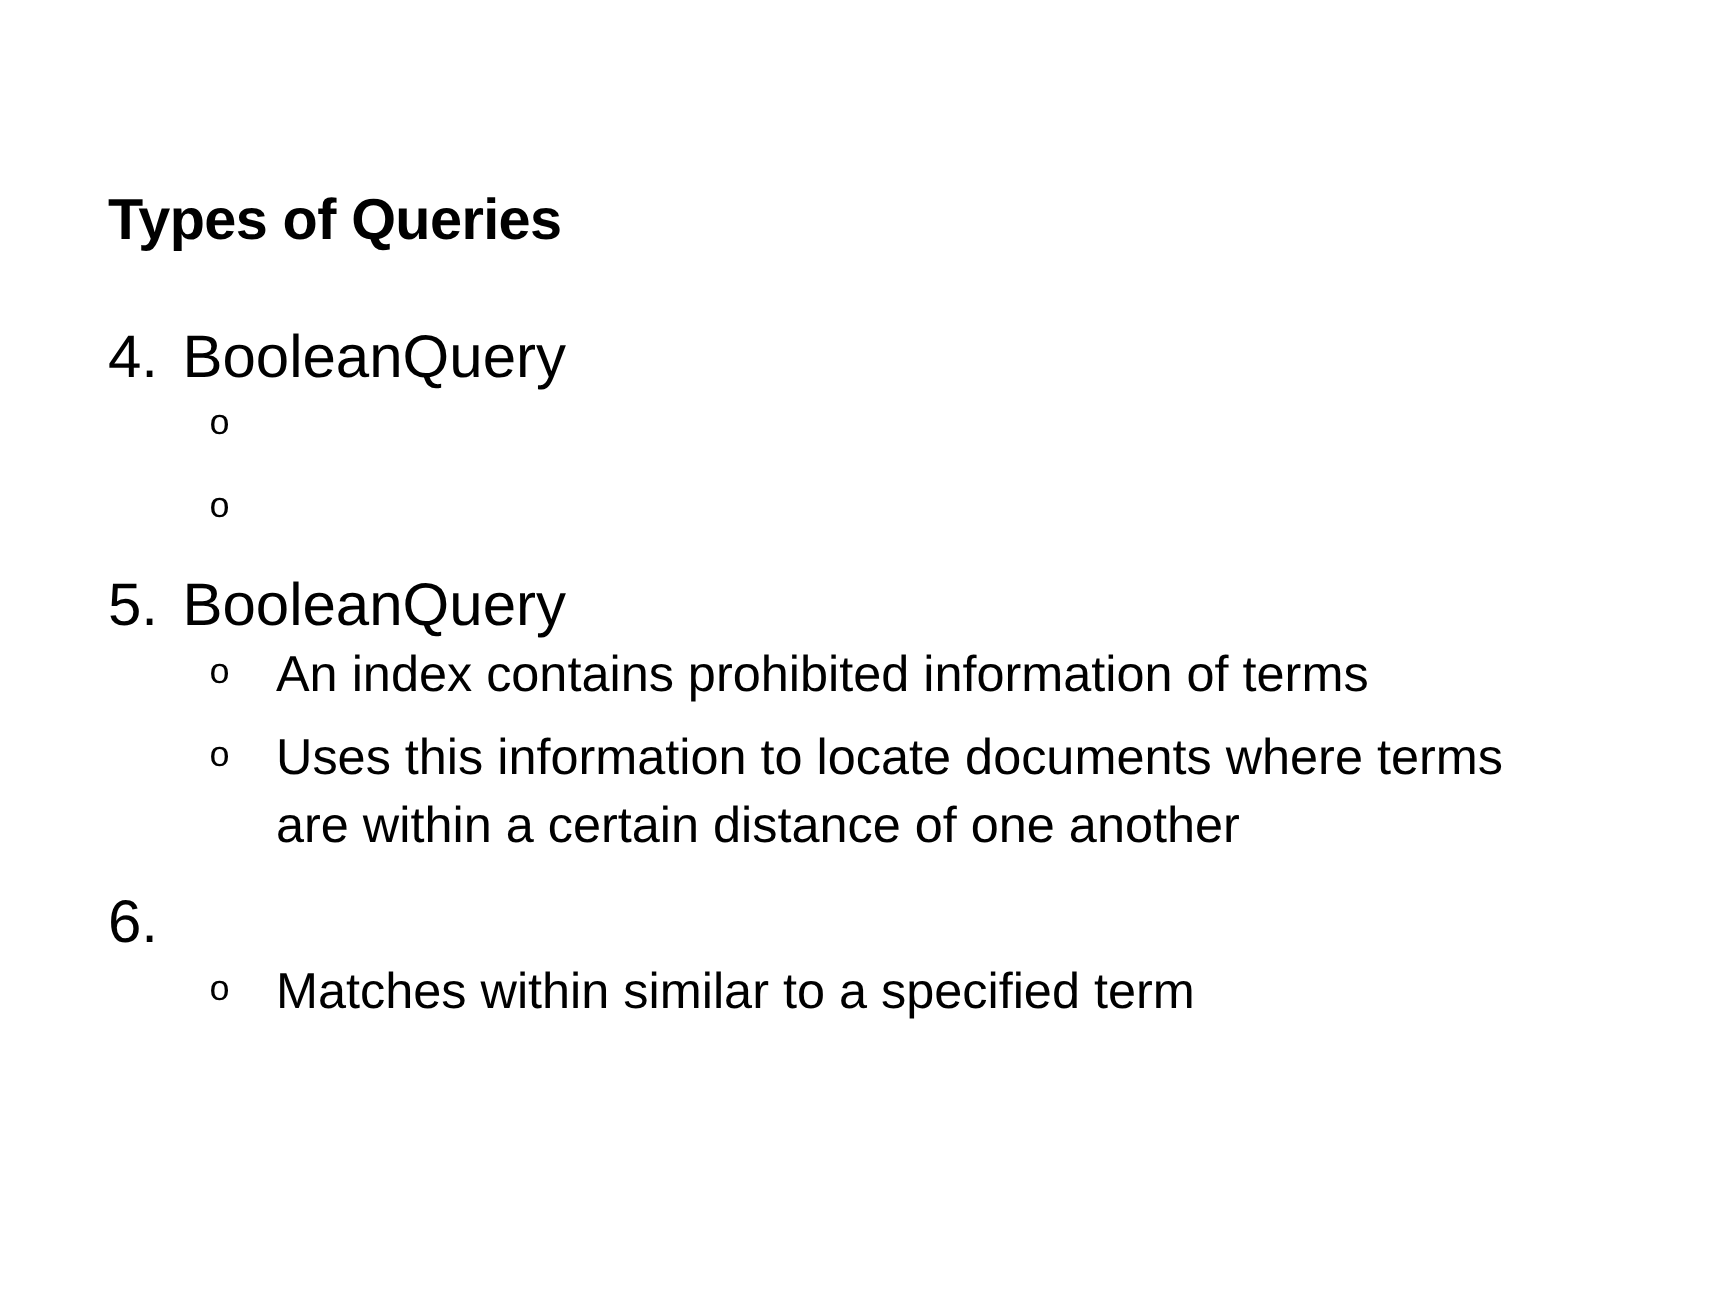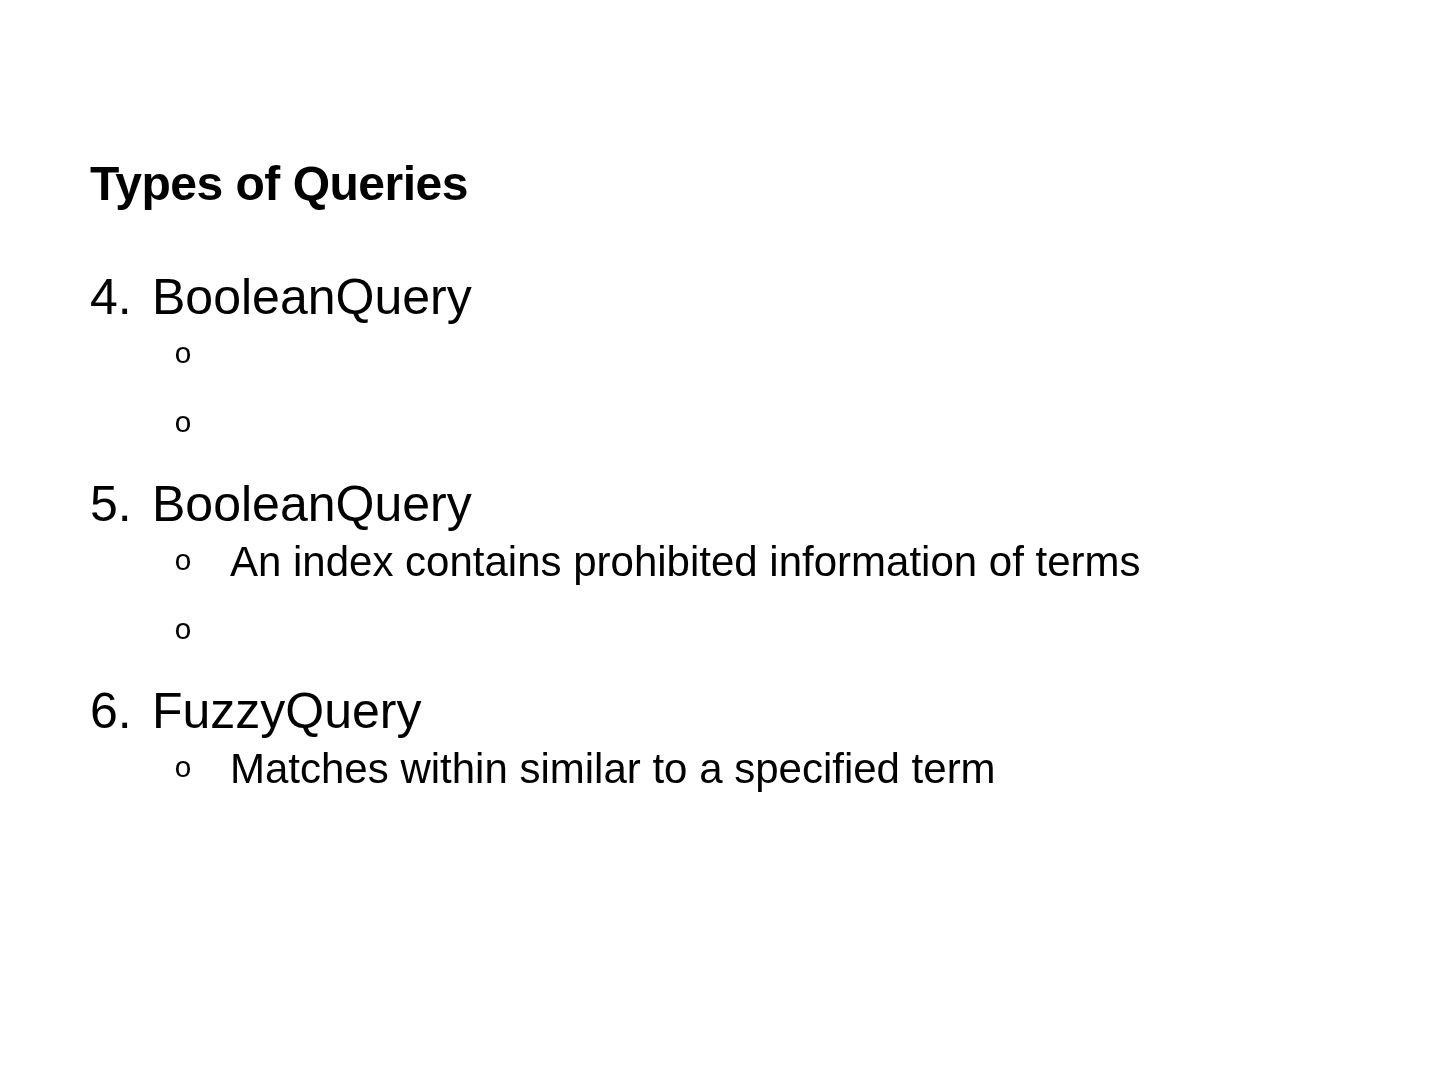--- a/index.html
+++ b/index.html
@@ -131,28 +131,28 @@
         <span class="num">5.</span>
         <span class="title-text">BooleanQuery</span>
       </div>
       <ul class="sub-list">
         <li class="sub-item">
           <span class="sub-bullet">o</span>
           <span class="sub-text">An index contains prohibited information of terms</span>
         </li>
         <li class="sub-item">
           <span class="sub-bullet">o</span>
+          <span class="sub-text">Uses this information to locate documents where terms are within a certain distance of one another</span>
         </li>
       </ul>
     </div>
 
     <div class="query-group">
       <div class="query-heading group-gap-heading">
         <span class="num">6.</span>
-        <span class="title-text">FuzzyQuery</span>
       </div>
       <ul class="sub-list">
         <li class="sub-item">
           <span class="sub-bullet">o</span>
           <span class="sub-text">Matches within similar to a specified term</span>
         </li>
       </ul>
     </div>
 
   </div>

